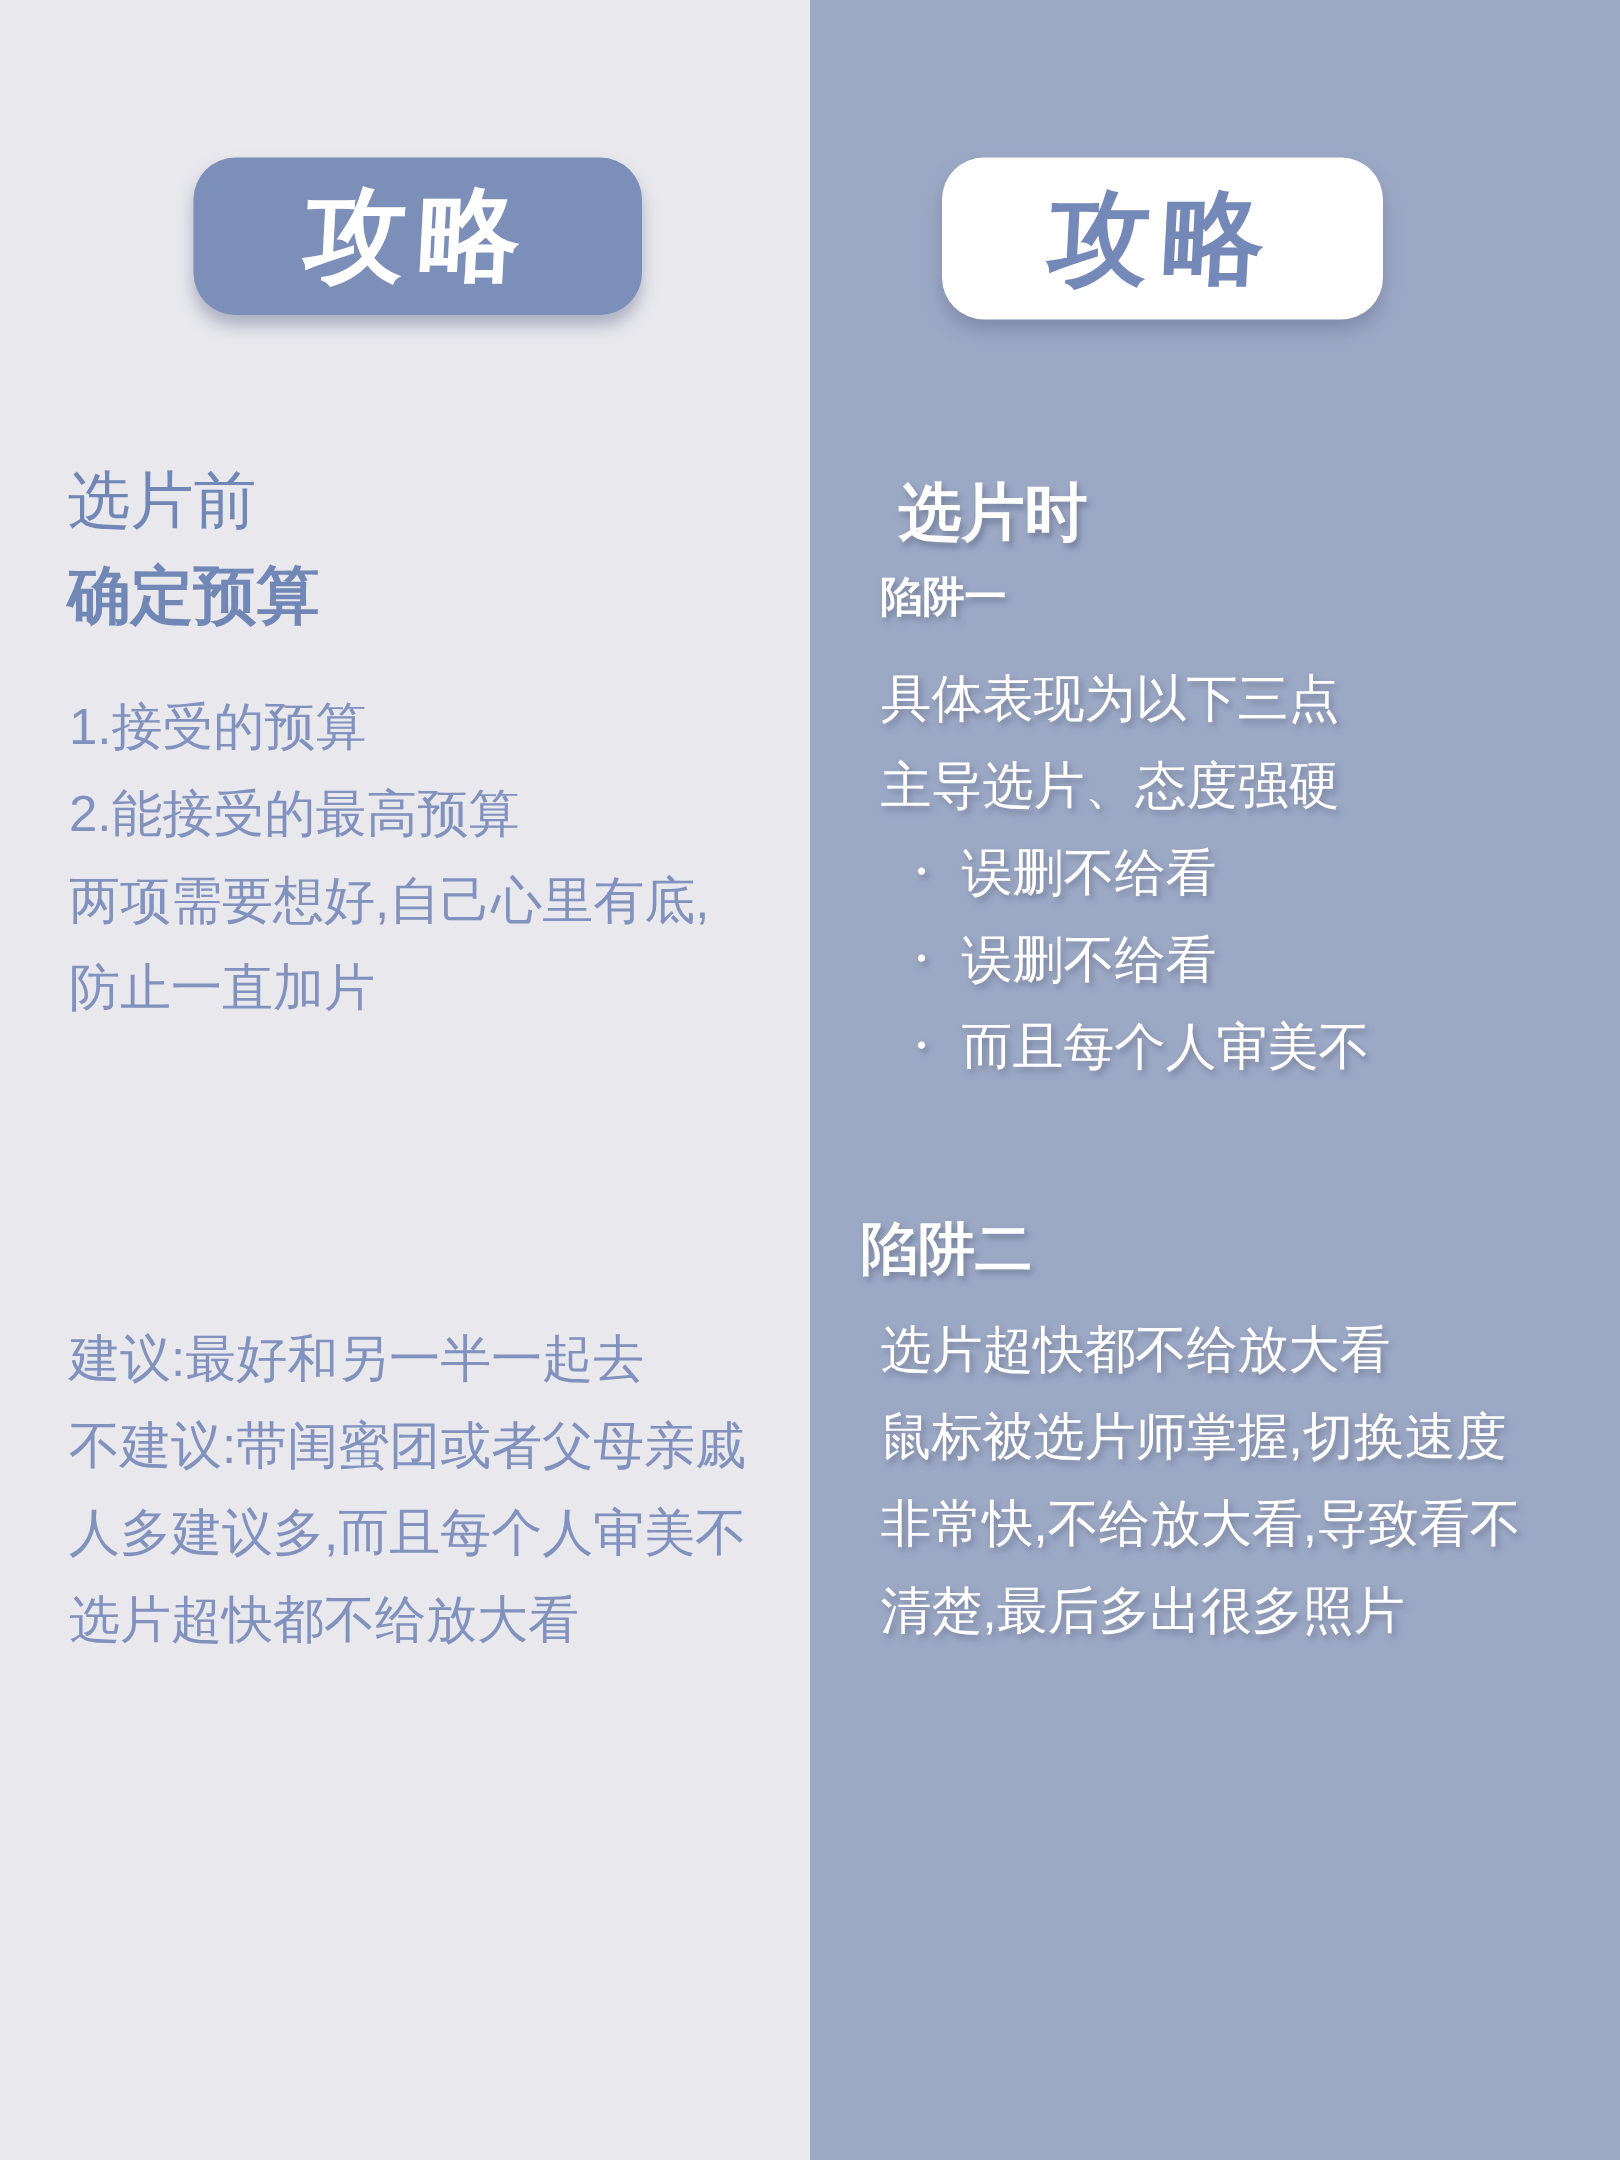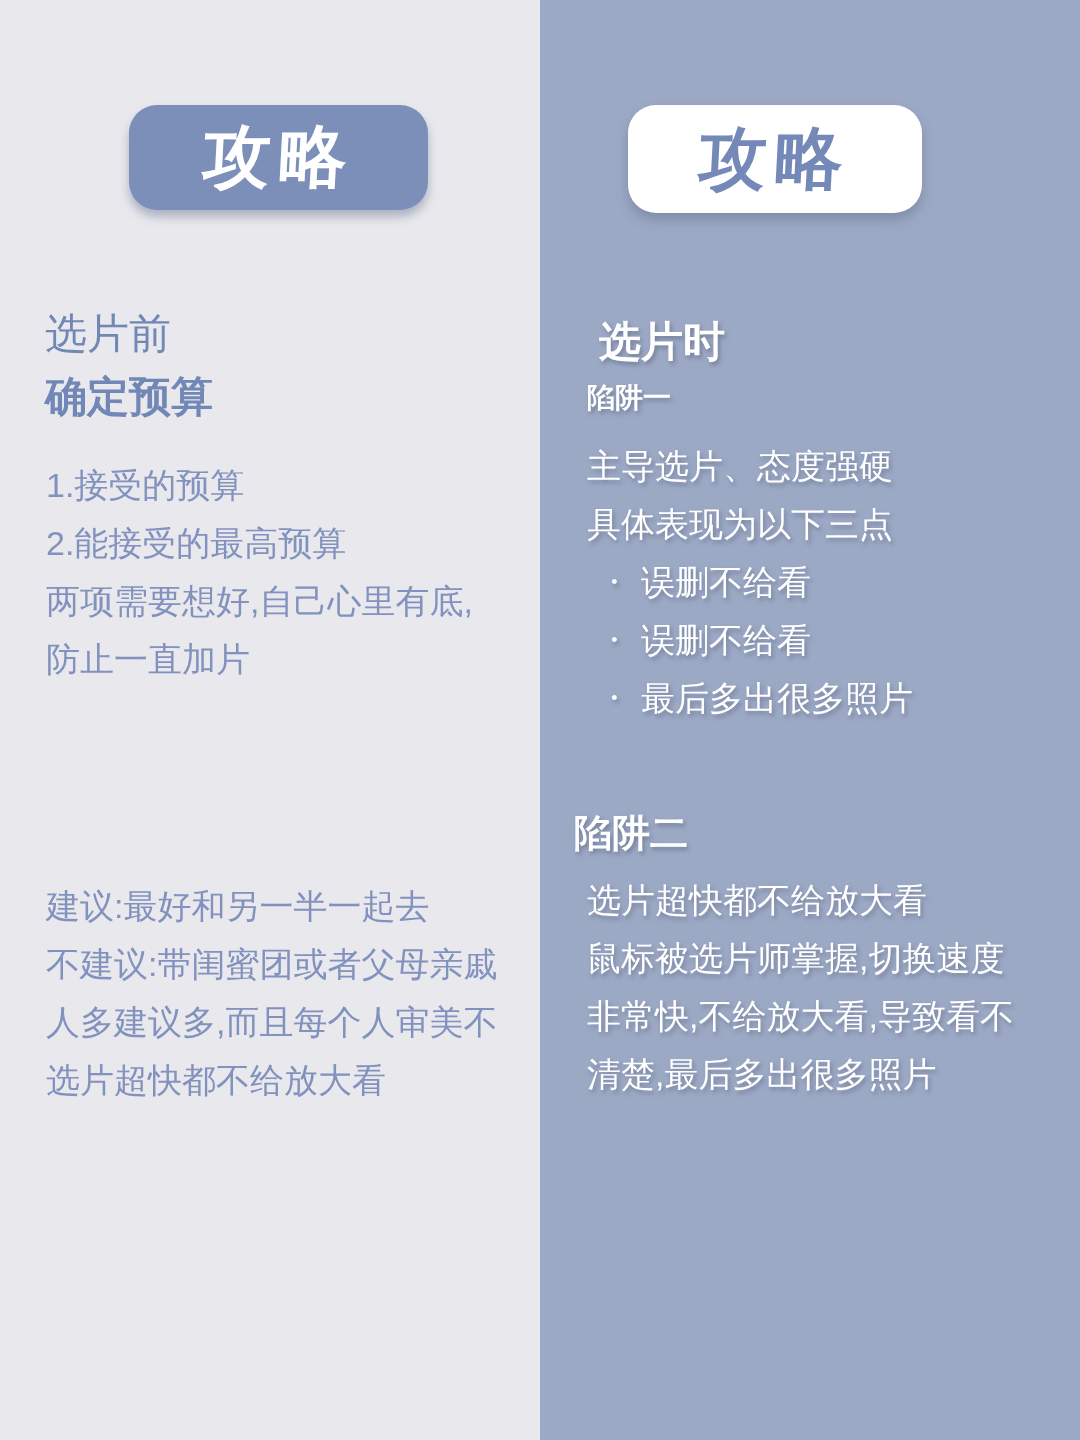--- a/index.html
+++ b/index.html
@@ -139,36 +139,36 @@
 
     <div class="badge badge-white">
       <span class="badge-label">攻略</span>
     </div>
 
     <div class="heading" style="top:318px">选片时</div>
 
     <div class="subheading" style="top:378px">陷阱一</div>
 
     <div class="body-block" style="top:437px">
+      <div>具体表现为以下三点</div>
       <div>主导选片、态度强硬</div>
-      <div>具体表现为以下三点</div>
     </div>
 
     <div class="body-block" style="top:553px">
       <div class="bullet-row">
         <span class="bullet-dot">・</span>
         <span>误删不给看</span>
       </div>
       <div class="bullet-row">
         <span class="bullet-dot">・</span>
         <span>误删不给看</span>
       </div>
       <div class="bullet-row">
         <span class="bullet-dot">・</span>
-        <span>最后多出很多照片</span>
+        <span>而且每个人审美不</span>
       </div>
     </div>
 
     <div class="subheading-lg" style="top:811px">陷阱二</div>
 
     <div class="body-block" style="top:871px">
       <div>选片超快都不给放大看</div>
       <div>鼠标被选片师掌握,切换速度</div>
       <div>非常快,不给放大看,导致看不</div>
       <div>清楚,最后多出很多照片</div>

